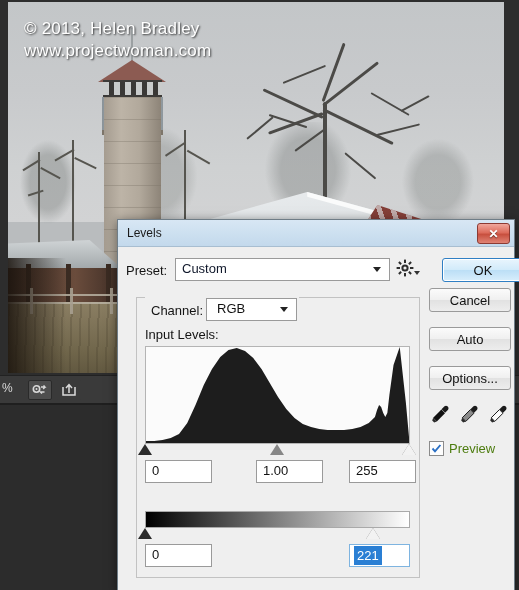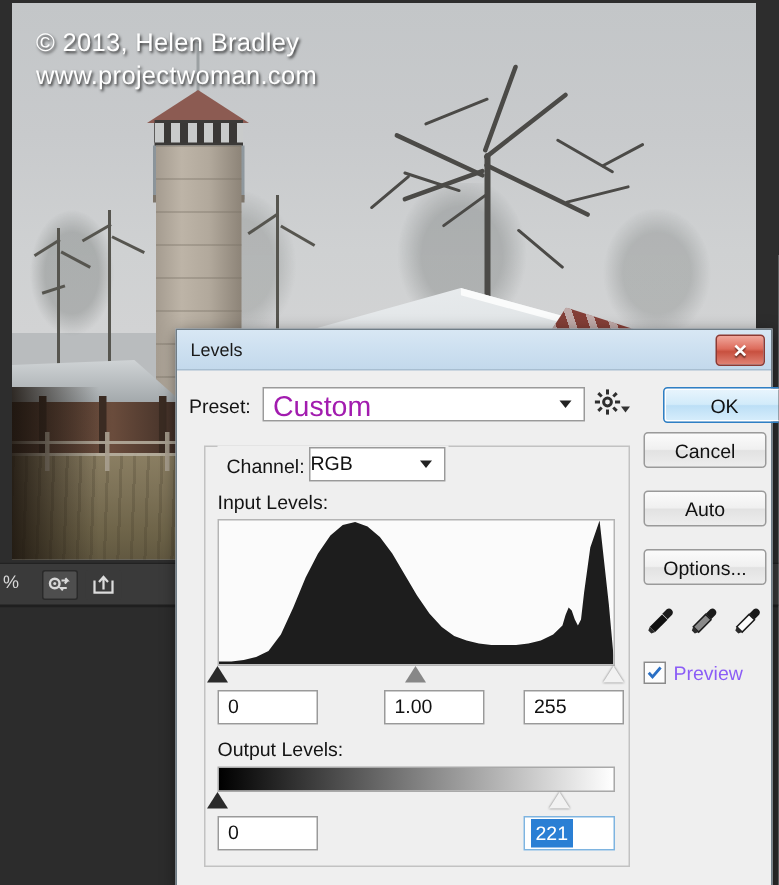--- a/index.html
+++ b/index.html
@@ -112,34 +112,34 @@
     color:#fff;font-size:12px;font-weight:bold;display:flex;align-items:center;justify-content:center;
     text-shadow:0 1px 1px rgba(0,0,0,.5);cursor:pointer;}
 
   #dialog-body{position:relative;height:344px;}
 
   .lbl{position:absolute;font-size:13px;color:#141414;}
 
   #preset-label{left:8px;top:16px;}
   #preset-select{position:absolute;left:57px;top:11px;width:213px;height:21px;background:#fff;
     border:1px solid #9a9a9a;font-size:13px;color:#111;}
-  #preset-value{position:absolute;left:6px;top:2px;font-size:19px;color:#a21caf;}
+  #preset-value{position:absolute;left:6px;top:2px;font-size:13px;color:#0f172a;}
   #preset-arrow{position:absolute;right:8px;top:8px;width:0;height:0;
     border-left:4px solid transparent;border-right:4px solid transparent;border-top:5px solid #222;}
   #preset-gear{position:absolute;left:278px;top:12px;width:20px;height:18px;}
   #preset-gear-caret{position:absolute;left:296px;top:24px;width:0;height:0;
     border-left:3px solid transparent;border-right:3px solid transparent;border-top:4px solid #333;}
 
   
   #group-box{position:absolute;left:18px;top:50px;width:282px;height:279px;
     border:1px solid #c2c2c2;background:transparent;}
   #channel-label{left:30px;top:56px;z-index:3;background:#efefef;padding:0 3px;}
   #channel-select{position:absolute;left:88px;top:51px;width:89px;height:21px;background:#fff;
     border:1px solid #9a9a9a;z-index:3;}
-  #channel-value{position:absolute;left:0;top:2px;font-size:13px;color:#111;}
+  #channel-value{position:absolute;left:10px;top:2px;font-size:13px;color:#111;}
   #channel-arrow{position:absolute;right:8px;top:8px;width:0;height:0;
     border-left:4px solid transparent;border-right:4px solid transparent;border-top:5px solid #222;}
   #group-mask{position:absolute;left:27px;top:50px;width:154px;height:3px;background:#efefef;z-index:2;}
 
   #input-levels-label{left:27px;top:80px;}
 
   
   #histogram-box{position:absolute;left:27px;top:99px;width:263px;height:96px;
     background:#fbfbfb;border:1px solid #b4b4b4;overflow:hidden;}
   #histogram-svg{display:block;width:100%;height:100%;}
@@ -177,21 +177,21 @@
   #cancel-button{left:311px;top:41px;}
   #auto-button{left:311px;top:80px;}
   #options-button{left:311px;top:119px;}
 
   #eyedroppers{position:absolute;left:311px;top:156px;width:80px;height:24px;}
   .eyedrop{position:absolute;top:0;width:22px;height:22px;cursor:pointer;}
 
   #preview-row{position:absolute;left:311px;top:194px;display:flex;align-items:center;gap:5px;cursor:pointer;}
   #preview-checkbox{width:13px;height:13px;border:1px solid #8b8b8b;background:#fdfdfd;
     display:flex;align-items:center;justify-content:center;}
-  #preview-label{font-size:13px;color:#8b5cf6;}
+  #preview-label{font-size:13px;color:#4d7c0f;}
 </style>
 </head>
 <body>
 
 <div id="photo-area">
   <div id="photo-canvas">
     <div class="sky"></div>
     <div class="treeband"></div>
 
     <div class="bare" style="left:30px;top:150px;width:2px;height:120px;"></div>
@@ -330,21 +330,20 @@
     <div id="input-slider-track">
       <span class="tri tri-black" id="input-black-slider" style="left:-7px;top:1px;"></span>
       <span class="tri tri-gray" id="input-gamma-slider" style="left:125px;top:1px;"></span>
       <span class="tri tri-white" id="input-white-slider" style="left:257px;top:1px;"></span>
     </div>
 
     <div class="numbox" id="in-black-box">0</div>
     <div class="numbox" id="in-gamma-box">1.00</div>
     <div class="numbox" id="in-white-box">255</div>
 
-    <span class="lbl" id="output-levels-label">Output Levels:</span>
     <div id="output-gradient"></div>
 
     <div id="output-slider-track">
       <span class="tri tri-black" id="output-black-slider" style="left:-7px;top:1px;"></span>
       <span class="tri tri-white" id="output-white-slider" style="left:221px;top:1px;"></span>
     </div>
 
     <div class="numbox" id="out-black-box">0</div>
     <div id="out-white-box">
       <span id="out-white-value">221</span>

